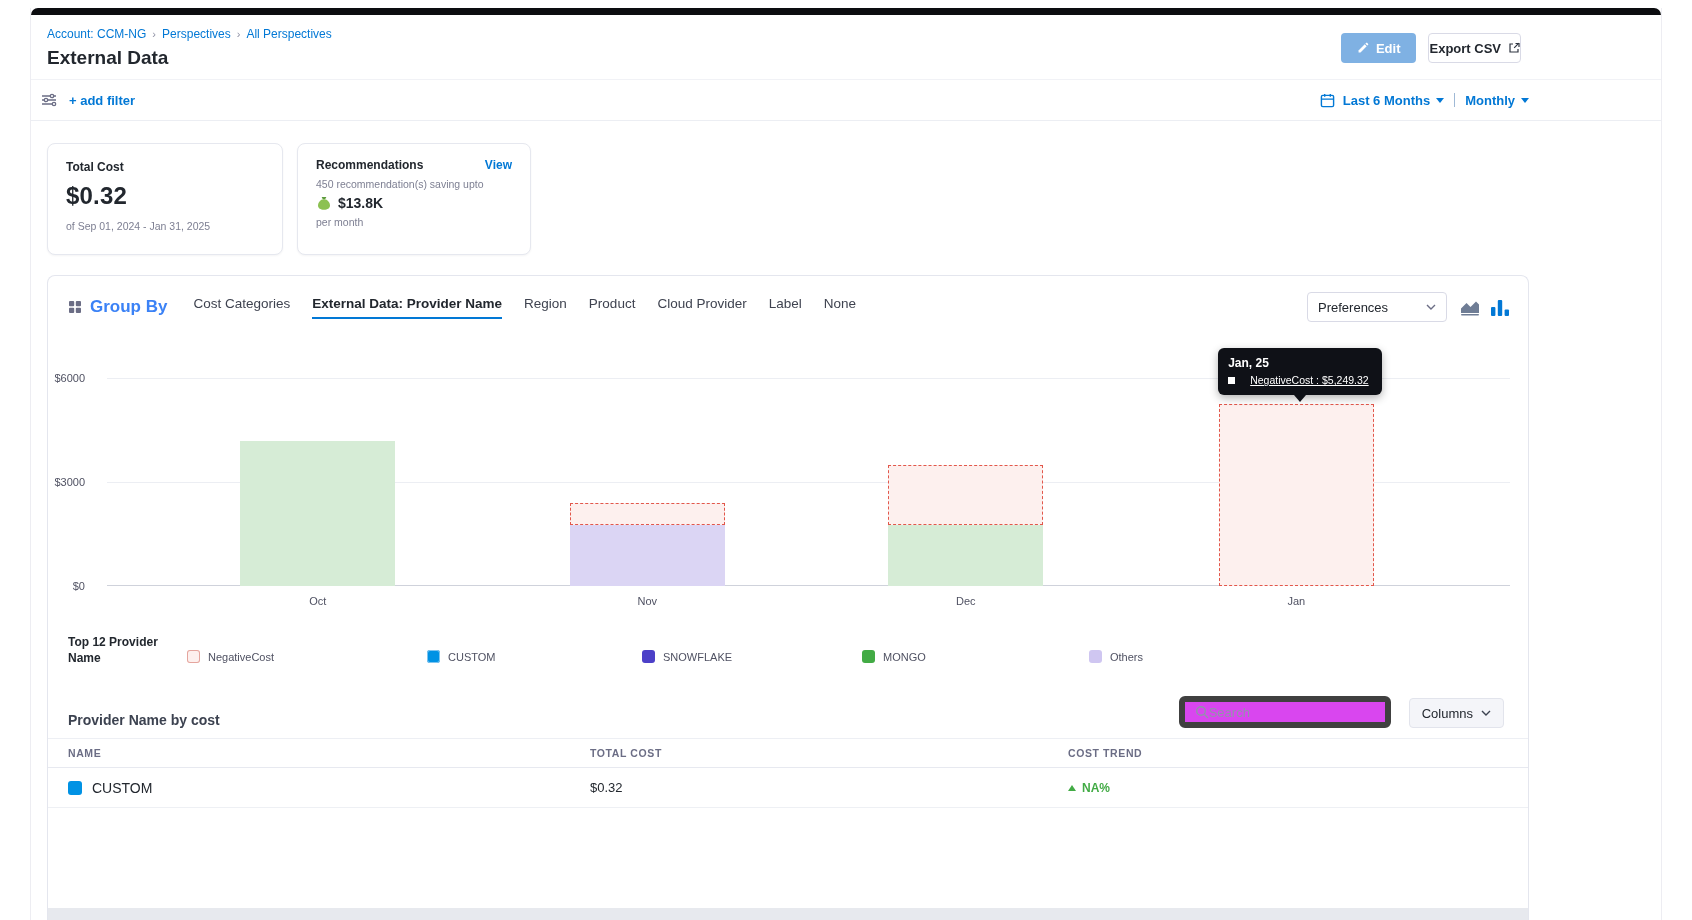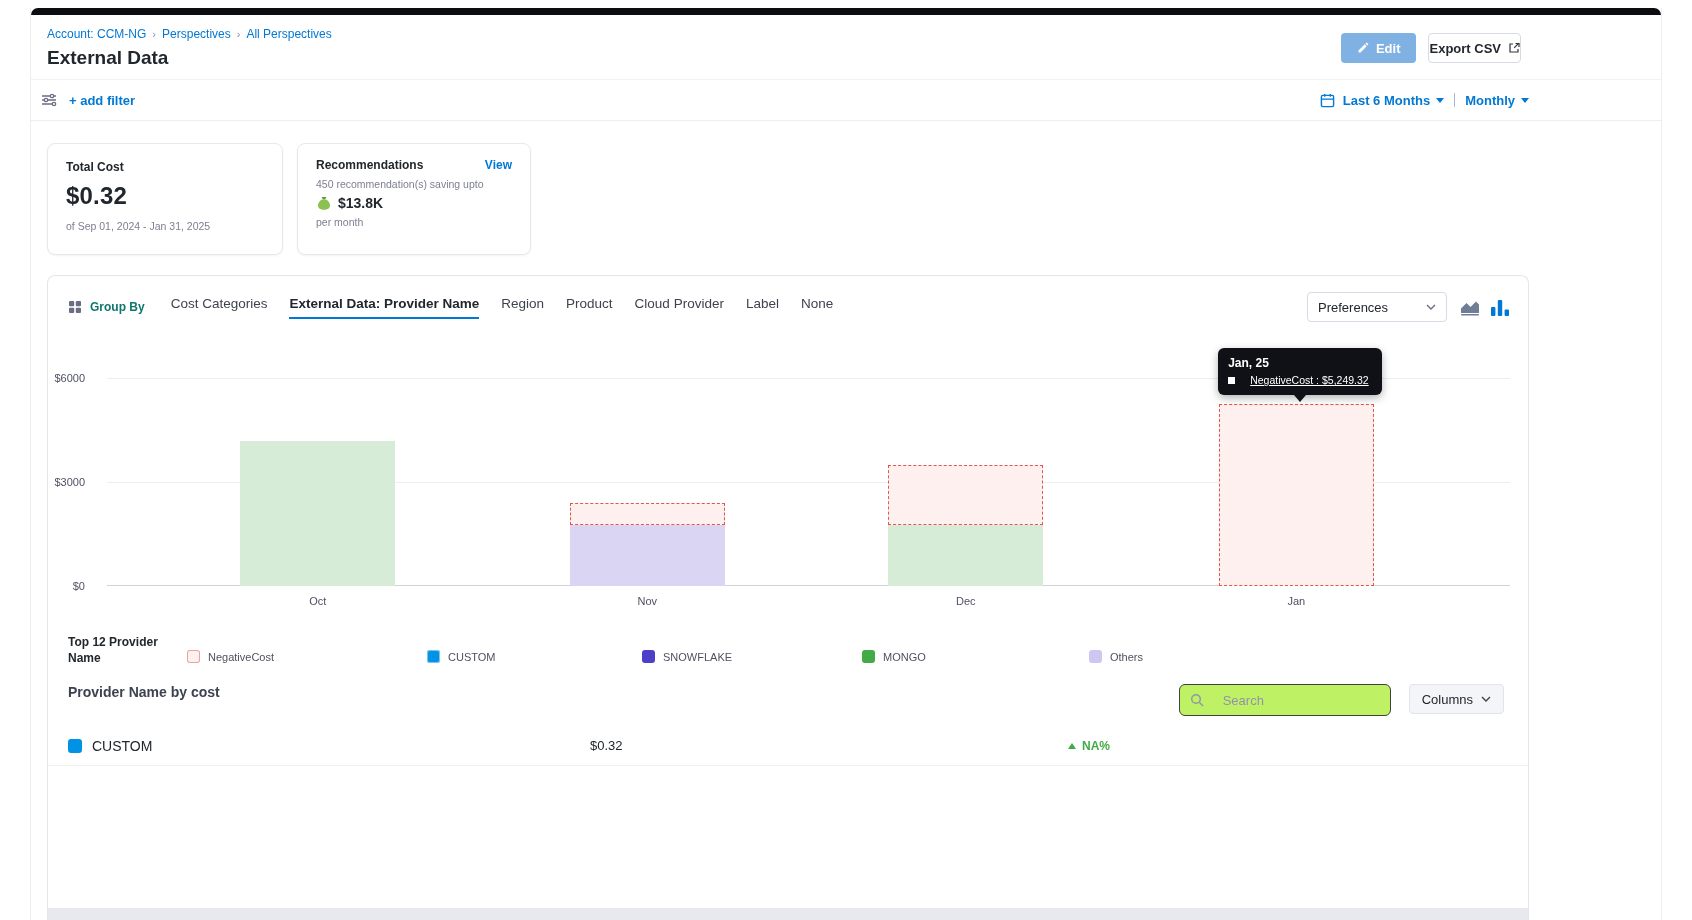--- a/index.html
+++ b/index.html
@@ -41,21 +41,21 @@
   .view-link { color:#0278d5; font-size:12px; font-weight:600; cursor:pointer; text-decoration:none; }
   .reco-summary { font-size:10.5px; color:#7d7f92; margin-top:6px; }
   .reco-amount-row { display:flex; align-items:center; gap:6px; margin-top:5px; }
   .reco-amount { font-size:14px; font-weight:700; }
   .reco-cadence { font-size:10.5px; color:#7d7f92; margin-top:5px; }
 
   
   .main-panel { margin:0 132px 0 16px; border:1px solid #e4e6ee; border-bottom:none; border-radius:8px 8px 0 0;
                 flex:1; position:relative; background:#fff; overflow:hidden; }
   .groupby-row { display:flex; align-items:center; padding:16px 18px 10px 20px; }
-  .gb-label { display:flex; align-items:center; gap:8px; color:#0f766e; font-size:12px; font-weight:600; flex:none;justify-content:flex-end; }
+  .gb-label { display:flex; align-items:center; gap:8px; color:#3b82f6; font-size:17px; font-weight:600; flex:none;justify-content:flex-end; }
   .gb-tabs { display:flex; gap:22px; margin-left:26px; align-items:flex-end; }
   .gb-tab { font-size:13.5px; color:#3f4350; font-weight:500; padding-bottom:6px; border-bottom:2px solid transparent;
             cursor:pointer; white-space:nowrap; }
   .gb-tab.active { color:#22272e; font-weight:700; border-bottom-color:#0278d5; }
   .gb-right { margin-left:auto; display:flex; align-items:center; gap:12px; }
   .preferences { width:140px; height:30px; border:1px solid #d9dae6; border-radius:4px; background:#fff;
                  display:flex; align-items:center; justify-content:space-between; padding:0 10px; font-size:13px; color:#22272e; cursor:pointer; }
   .chart-type-icons { display:flex; align-items:center; gap:9px; }
   .icon-btn { display:inline-flex; cursor:pointer; }
 
@@ -78,24 +78,24 @@
               border-left:6px solid transparent; border-right:6px solid transparent; border-top:7px solid #0f1117; }
 
   
   .legend-row { position:relative; height:40px; margin-top:14px; }
   .legend-title { position:absolute; left:20px; top:2px; width:112px; font-size:12px; font-weight:700; color:#22272e; line-height:1.35; }
   .legend-item { position:absolute; top:18px; display:flex; align-items:center; gap:8px; cursor:pointer; }
   .legend-swatch { width:13px; height:13px; border-radius:3px; flex:none; }
   .legend-label { font-size:11px; color:#4f5162; }
 
   
-  .table-head-row { display:flex; align-items:flex-start; padding:0 24px 0 20px; margin-top:12px; height:32px; }
+  .table-head-row { display:flex; align-items:flex-end; padding:0 24px 0 20px; margin-top:24px; height:32px; }
   .table-title { font-size:14px; font-weight:700; color:#3c4250; }
-  .search-box { margin-left:auto; width:212px; height:32px; border:1px solid #404040; border-radius:6px; background:#bef264;
-                display:flex; align-items:center; gap:19px; padding:0 10px; }
+  .search-box { margin-left:auto; width:212px; height:32px; border:6px solid #404040; border-radius:6px; background:#d946ef;
+                display:flex; align-items:center; gap:0; padding:0 10px; }
   .search-input { border:none; outline:none; background:transparent; font-size:13px; color:#22272e; width:100%; }
   .search-input::placeholder { color:#9293ab; }
   .columns-btn { margin-left:18px; height:30px; padding:0 12px; background:#f4f5f9; border:1px solid #e2e4ec; border-radius:4px;
                  display:inline-flex; align-items:center; gap:8px; font-size:13px; color:#22272e; cursor:pointer; }
   .table { margin-top:10px; }
   .thead { display:grid; grid-template-columns:522px 478px 1fr; padding-left:20px; height:30px; align-items:center;
            border-top:1px solid #edeff4; border-bottom:1px solid #e7e9f0; font-size:10.5px; font-weight:700;
            color:#6b6d85; letter-spacing:.6px; }
   .trow { display:grid; grid-template-columns:522px 478px 1fr; padding-left:20px; height:40px; align-items:center;
           border-bottom:1px solid #eef0f4; font-size:14px; color:#22272e; cursor:pointer; }
@@ -322,20 +322,25 @@
           <span>Columns</span>
           <span style="display:inline-flex;">
             <svg width="10" height="6" viewBox="0 0 10 6" fill="none" stroke="#3c4250" stroke-width="1.4">
                 <path d="M1 1l4 4 4-4"></path>
               </svg>
           </span>
         </button>
       </div>
 
       <div class="table">
+        <div class="thead">
+          <span>NAME</span>
+          <span>TOTAL COST</span>
+          <span>COST TREND</span>
+        </div>
         <div>
             <div class="trow">
               <div class="tcell name-cell">
                 <span class="row-swatch" style="background: rgb(0, 146, 228);"></span>
                 <span>CUSTOM</span>
               </div>
               <div class="tcell">$0.32</div>
               <div class="tcell trend-cell">
                 <span class="tri-up"></span>
                 <span>NA%</span>

